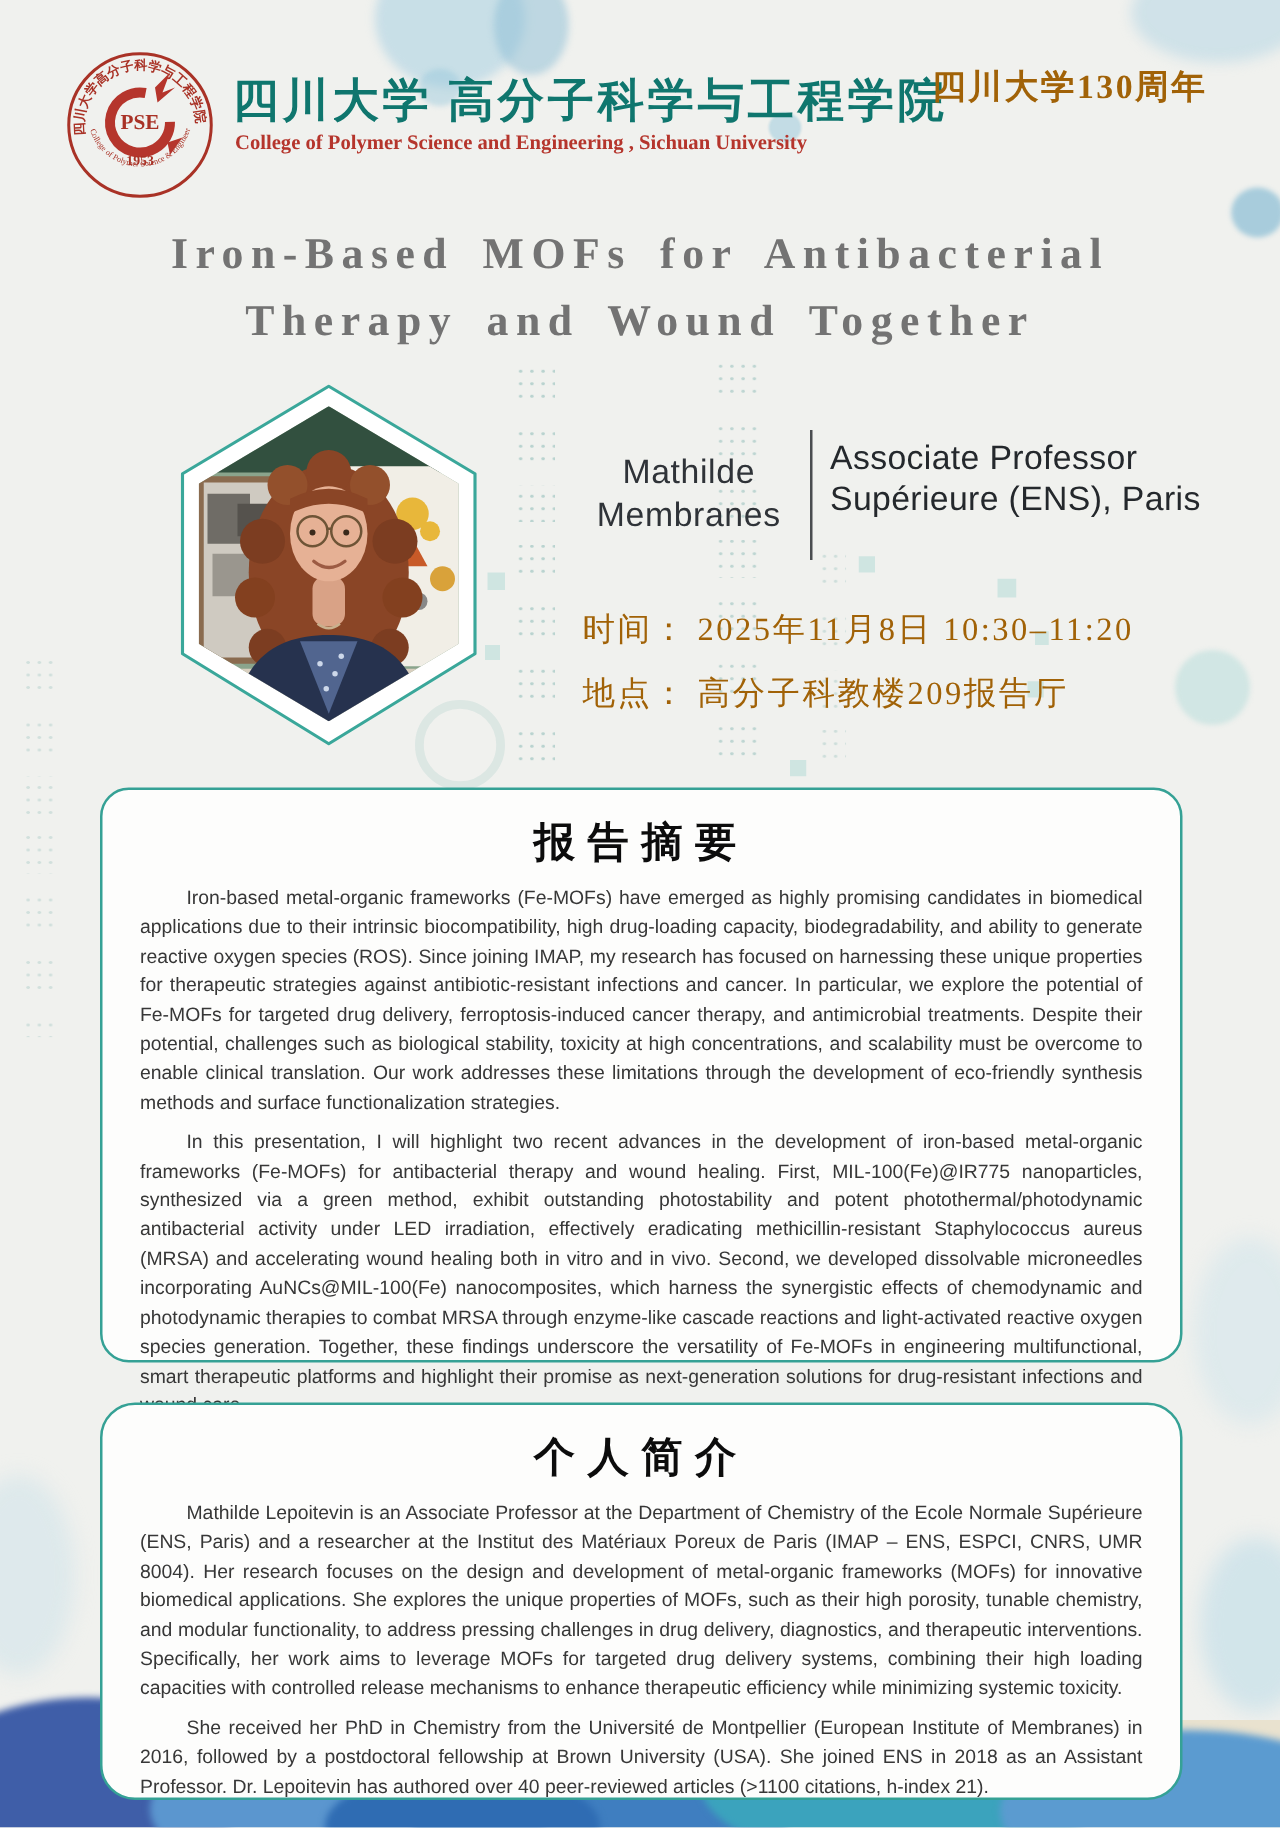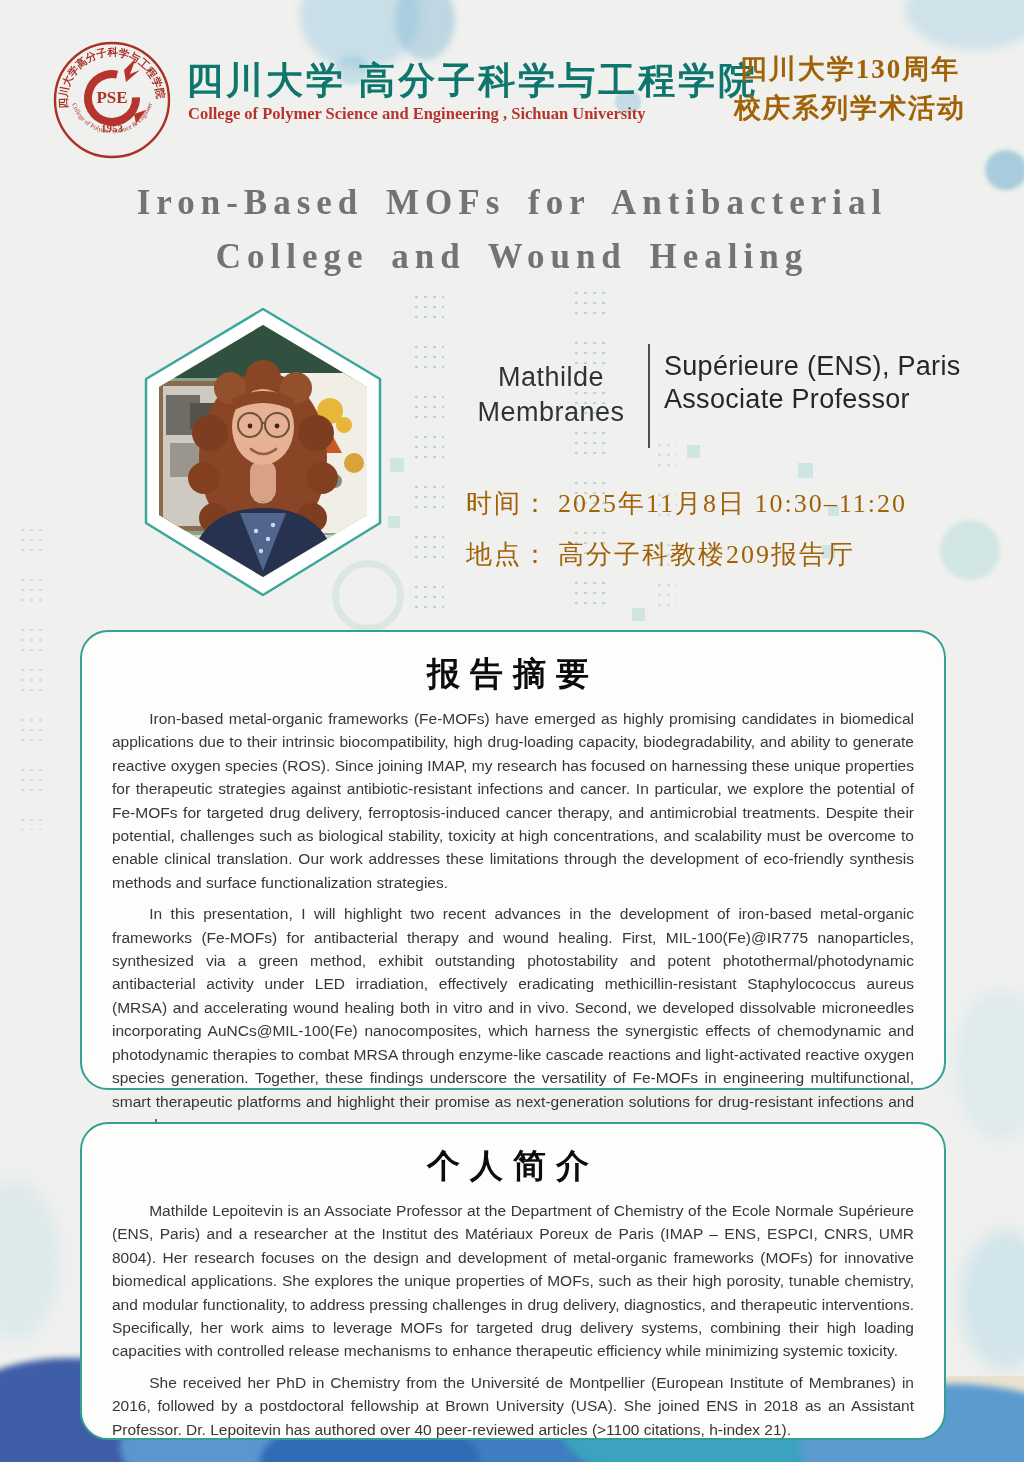--- a/index.html
+++ b/index.html
@@ -65,21 +65,21 @@
     font-weight:normal;color:#a16207;font-size:26px;letter-spacing:2px;}
   .meta .lbl{margin-right:8px;}
   #meta-time{top:486px;}
   #meta-place{top:537px;}
   
   .card{
     position:absolute;left:80px;width:866px;z-index:2;
     background:#fdfdfc;border:2px solid #35a195;border-radius:28px;
     box-sizing:border-box;padding:14px 30px 0 30px;
   }
-  #card-abstract{top:630px;height:460px;}
+  #card-abstract{top:630px;height:460px;border-radius:23px;}
   #card-bio{top:1122px;height:318px;}
   .card h2{
     margin:6px 0 10px 0;text-align:center;
     font-family:"Liberation Serif","DejaVu Serif",serif;
     font-weight:bold;color:#0c0c0c;font-size:33px;letter-spacing:10px;
   }
   .card p{
     margin:0 0 8px 0;text-align:justify;text-indent:2.4em;
     color:#373737;font-size:15.5px;line-height:23.4px;
   }
@@ -141,27 +141,26 @@
       <circle cx="60" cy="58" r="24" fill="none" stroke="#b5352c" stroke-width="8" stroke-dasharray="118 40" stroke-dashoffset="-12" transform="rotate(-30 60 58)"></circle>
       <path d="M 72,30 L 84,18 L 78,34 L 88,30 L 74,42 Z" fill="#b5352c"></path>
       <path d="M 82,74 L 94,70 L 84,84 Z" fill="#b5352c"></path>
       <text x="60" y="63" text-anchor="middle" font-size="17" font-weight="bold" fill="#a93226" font-family="Liberation Serif,serif">PSE</text>
       <text x="60" y="92" text-anchor="middle" font-size="11" font-weight="bold" fill="#a93226" font-family="Liberation Serif,serif">1953</text>
     </svg>
     <div class="college-cn">四川大学 高分子科学与工程学院</div>
     <div class="college-en">College of Polymer Science and Engineering , Sichuan University</div>
     <div class="anniv">
       <div>四川大学130周年</div>
-      <div>校庆系列学术活动</div>
     </div>
   </div>
 
   <div class="title">
     <div>Iron-Based MOFs for Antibacterial</div>
-    <div>College and Wound Healing</div>
+    <div>Therapy and Wound Together</div>
   </div>
 
   <div class="hexwrap">
     <svg viewBox="0 0 266 300" width="266" height="300">
       <defs>
         <clipPath id="hexclip">
           <polygon points="133,22 237,84 237,212 133,274 29,212 29,84"></polygon>
         </clipPath>
       </defs>
 
@@ -219,22 +218,22 @@
       </g>
     </svg>
   </div>
 
   <div class="speaker-name">
     <div>Mathilde</div>
     <div>Membranes</div>
   </div>
   <div class="vdivider"></div>
   <div class="speaker-affil">
+    <div>Associate Professor</div>
     <div>Supérieure (ENS), Paris</div>
-    <div>Associate Professor</div>
   </div>
 
   <div class="meta" id="meta-time">
     <span class="lbl">时间：</span><span>2025年11月8日 10:30–11:20</span>
   </div>
   <div class="meta" id="meta-place">
     <span class="lbl">地点：</span><span>高分子科教楼209报告厅</span>
   </div>
 
   <div class="card" id="card-abstract">

